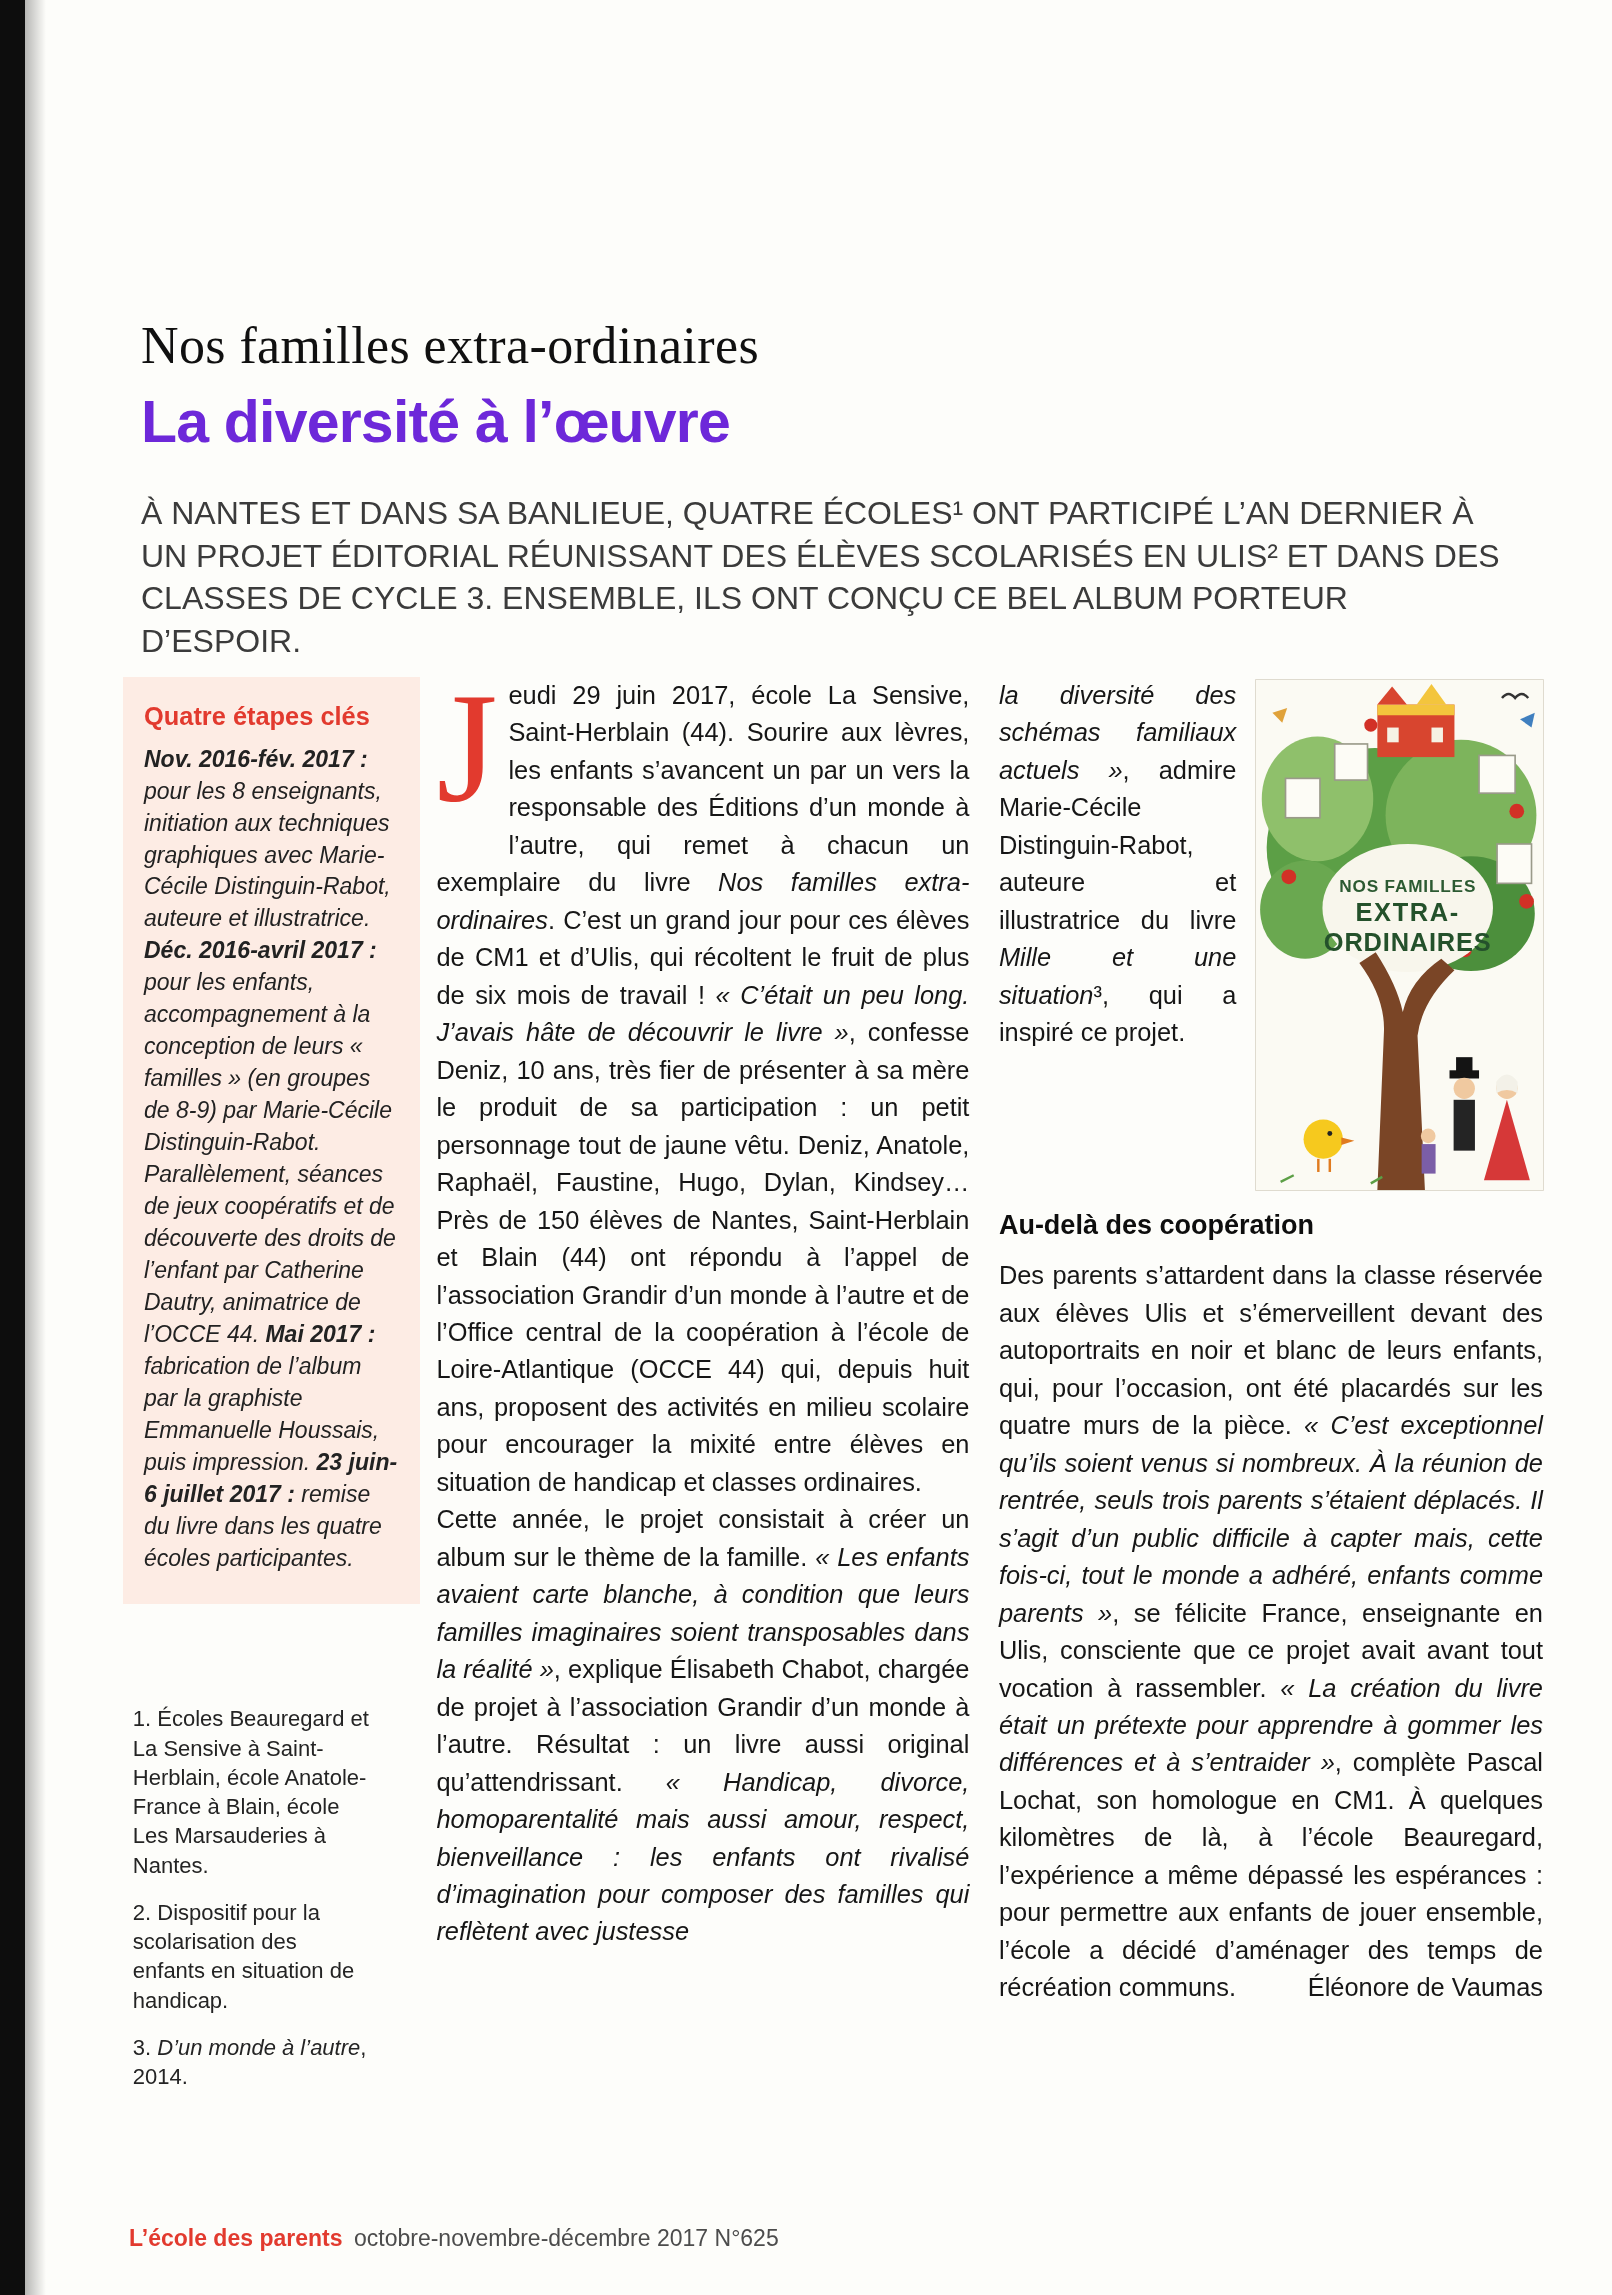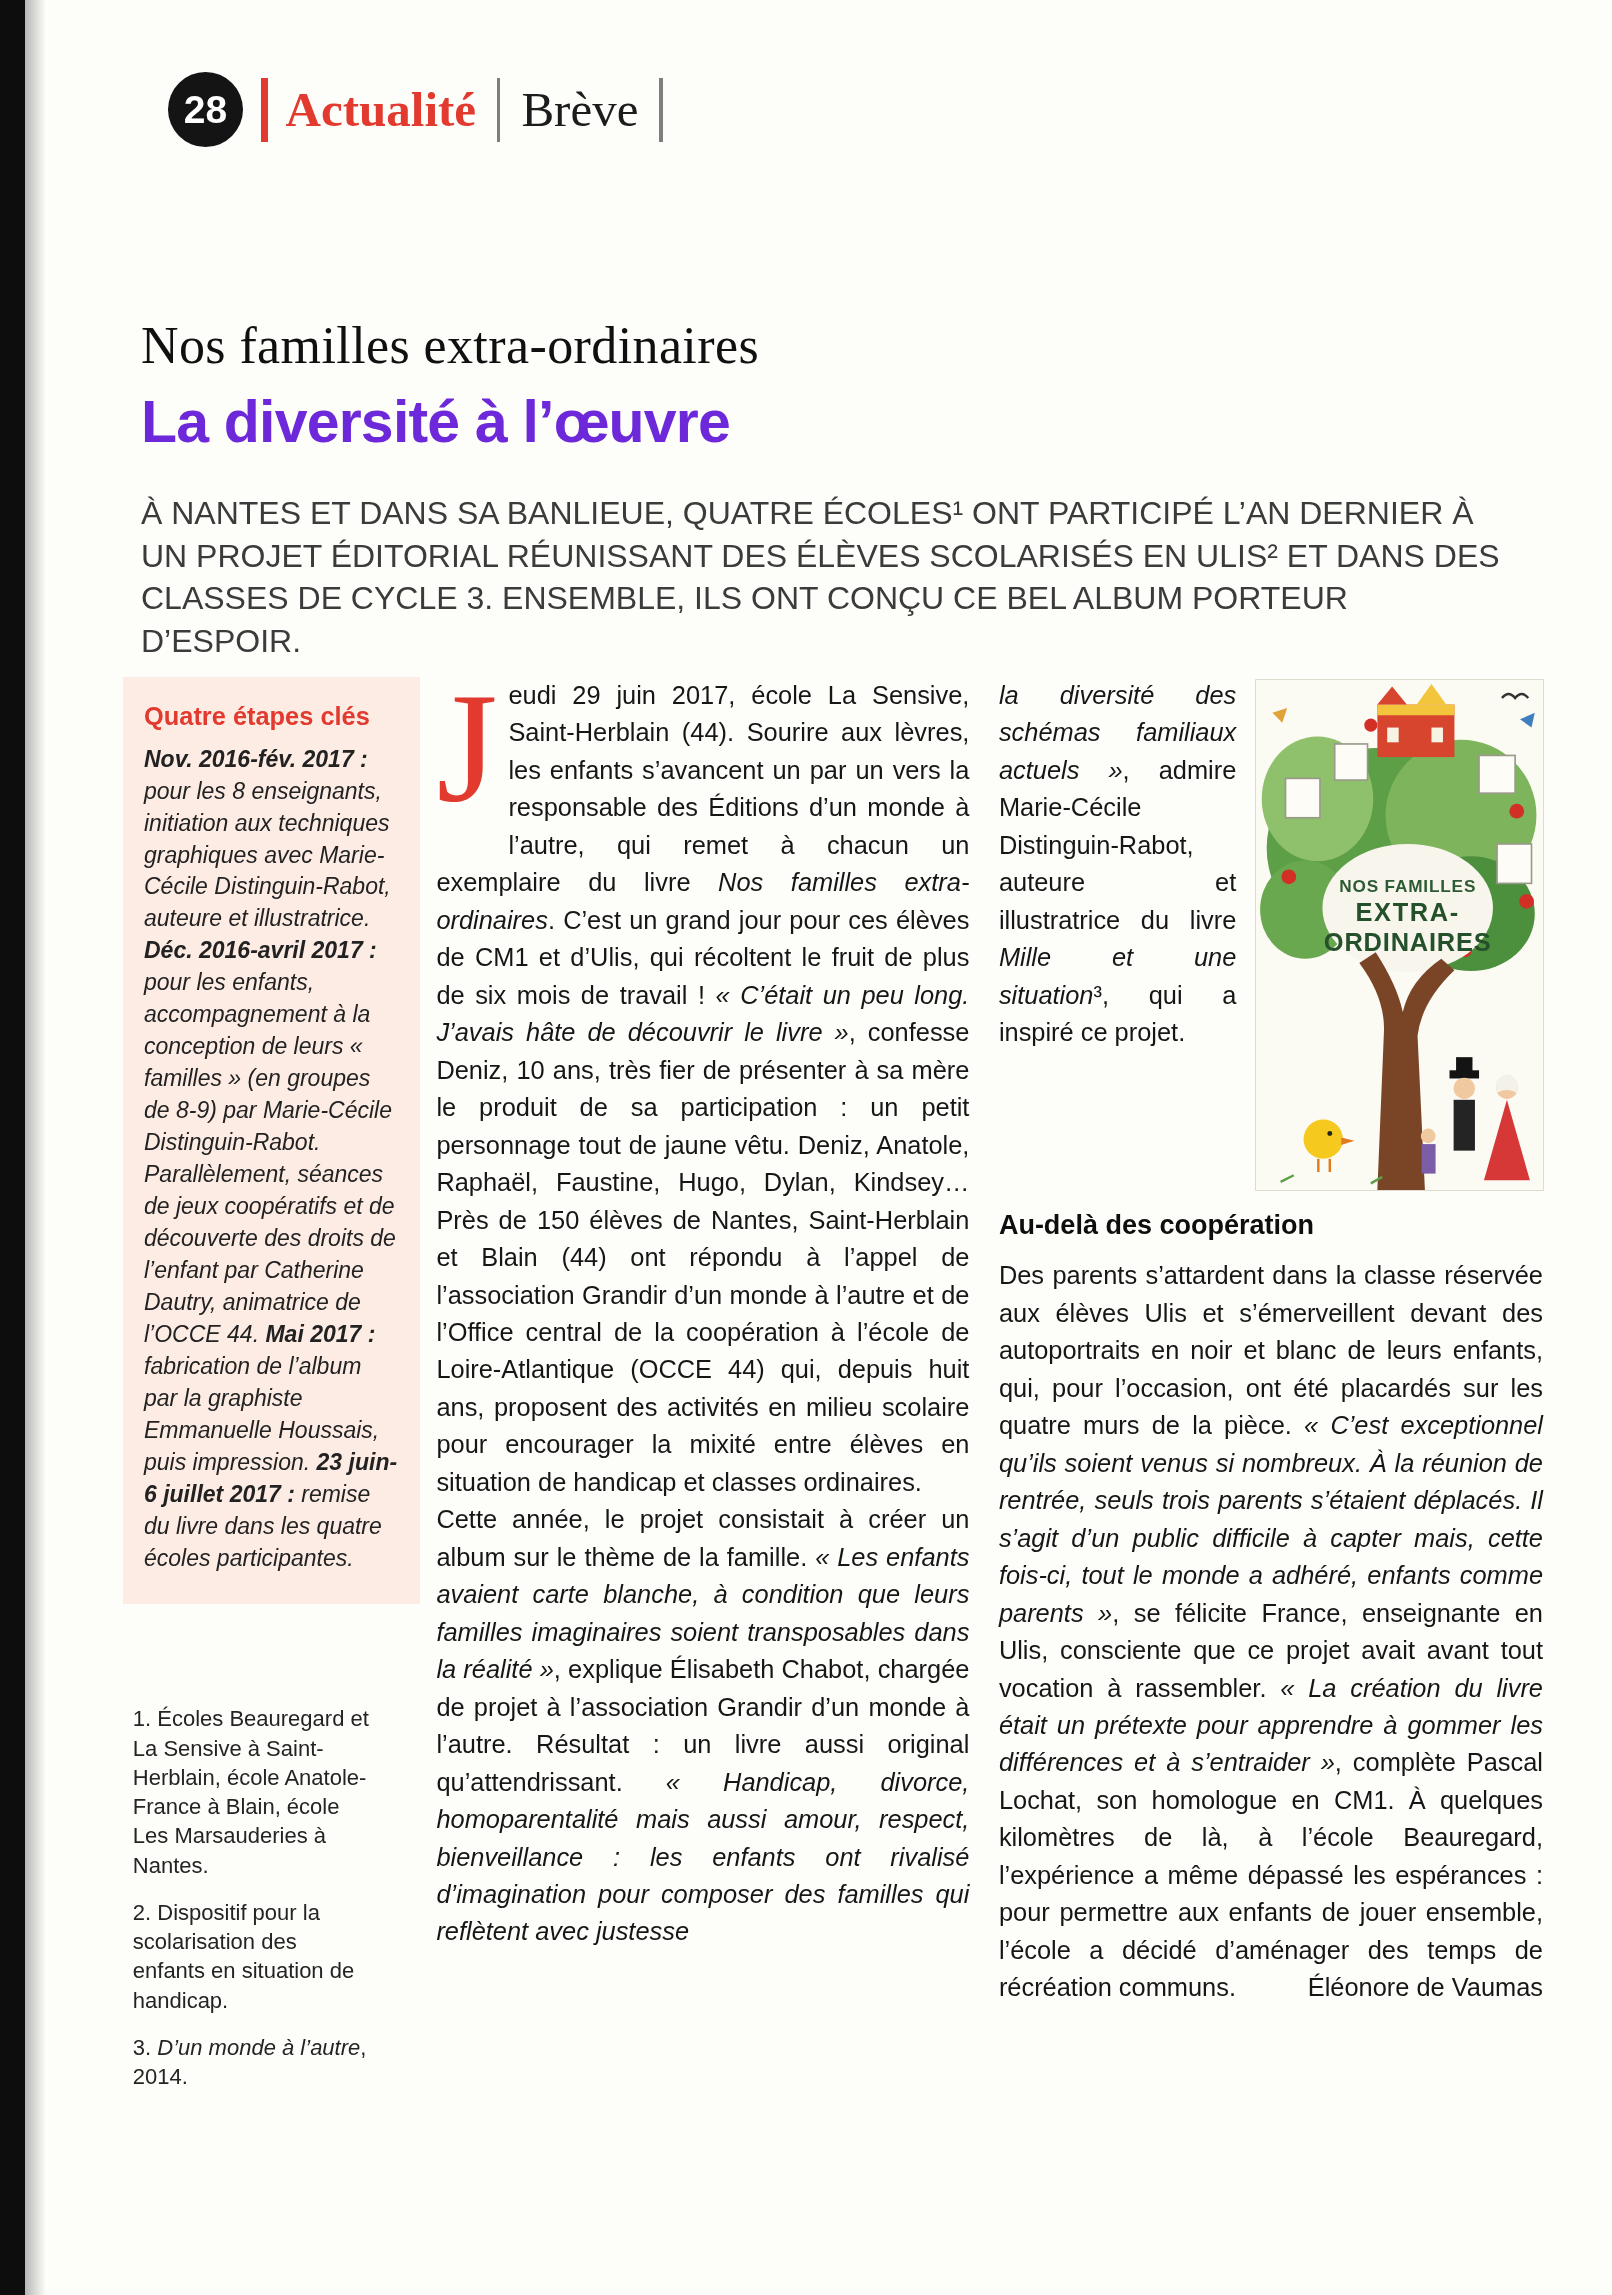--- a/index.html
+++ b/index.html
@@ -64,28 +64,20 @@
   .footer{position:absolute;left:129px;bottom:43px;font-size:23px;color:#4c4c4c;}
   .footer .mag{color:var(--accent-red);font-weight:bold;margin-right:11.5px;}
 </style>
 </head>
 <body>
 
 <div class="page">
   <div class="scan-edge"></div>
   <div class="scan-edge-soft"></div>
 
-  <header class="topbar">
-    <div class="pagenum">28</div>
-    <div class="vbar"></div>
-    <span class="section-label">Actualité</span>
-    <div class="vbar thin"></div>
-    <span class="subsection-label">Brève</span>
-    <div class="vbar thin"></div>
-  </header>
 
   <div class="titleblock">
     <h2 class="kicker">Nos familles extra-ordinaires</h2>
     <h1 class="headline">La diversité à l’œuvre</h1>
     <p class="standfirst">À NANTES ET DANS SA BANLIEUE, QUATRE ÉCOLES¹ ONT PARTICIPÉ L’AN DERNIER À UN PROJET ÉDITORIAL RÉUNISSANT DES ÉLÈVES SCOLARISÉS EN ULIS² ET DANS DES CLASSES DE CYCLE 3. ENSEMBLE, ILS ONT CONÇU CE BEL ALBUM PORTEUR D’ESPOIR.</p>
   </div>
 
   <div class="columns">
 
     <aside class="col-left">
@@ -166,14 +158,17 @@
           <line x1="30" y1="612" x2="46" y2="604" stroke="#5c9f46" stroke-width="3"></line>
           <line x1="140" y1="614" x2="154" y2="606" stroke="#5c9f46" stroke-width="3"></line>
         </svg>
       </figure>
       <p class="body-text"><span class="it">la diversité des schémas familiaux actuels »</span>, admire Marie-Cécile Distinguin-Rabot, auteure et illustratrice du livre <span class="it">Mille et une situation</span>³, qui a inspiré ce projet.</p>
       <h4 class="subhead">Au-delà des coopération</h4>
       <p class="body-text"><span>Des parents s’attardent dans la classe réservée aux élèves Ulis et s’émerveillent devant des autoportraits en noir et blanc de leurs enfants, qui, pour l’occasion, ont été placardés sur les quatre murs de la pièce. <span class="it">« C’est exceptionnel qu’ils soient venus si nombreux. À la réunion de rentrée, seuls trois parents s’étaient déplacés. Il s’agit d’un public difficile à capter mais, cette fois-ci, tout le monde a adhéré, enfants comme parents »</span>, se félicite France, enseignante en Ulis, consciente que ce projet avait avant tout vocation à rassembler. <span class="it">« La création du livre était un prétexte pour apprendre à gommer les différences et à s’entraider »</span>, complète Pascal Lochat, son homologue en CM1. À quelques kilomètres de là, à l’école Beauregard, l’expérience a même dépassé les espérances : pour permettre aux enfants de jouer ensemble, l’école a décidé d’aménager des temps de récréation communs.</span><span class="byline">Éléonore de Vaumas</span></p>
     </div>
   </div>
 
+  <footer class="footer">
+    <span class="mag">L’école des parents</span><span>octobre-novembre-décembre 2017  N°625</span>
+  </footer>
 </div>
 
 
 </body></html>

